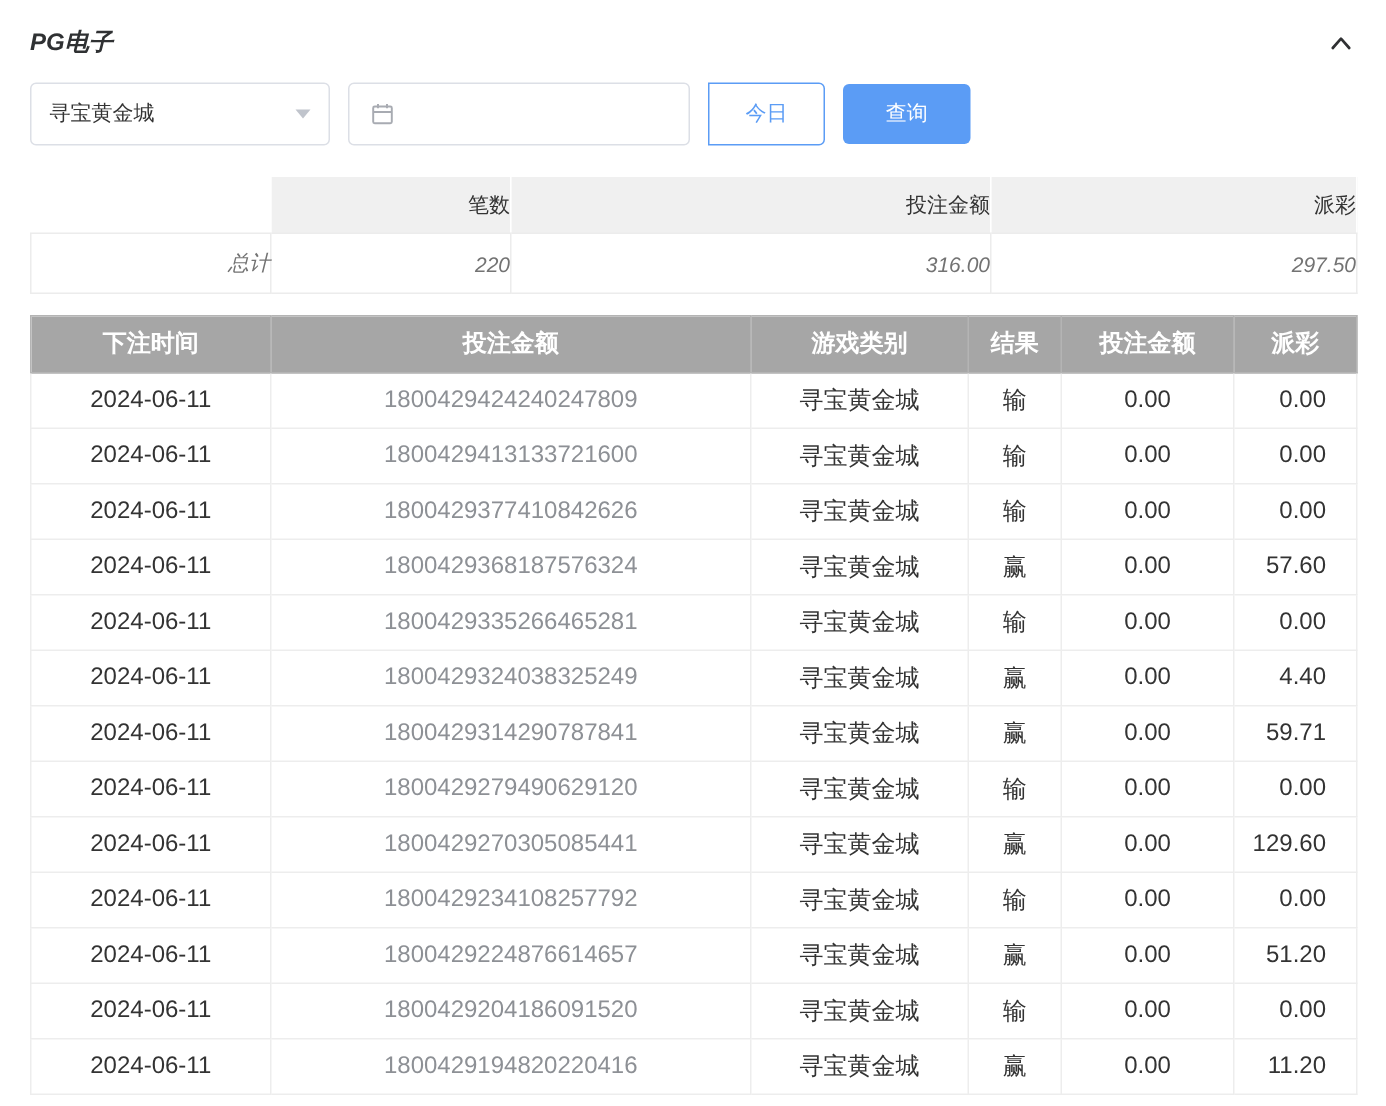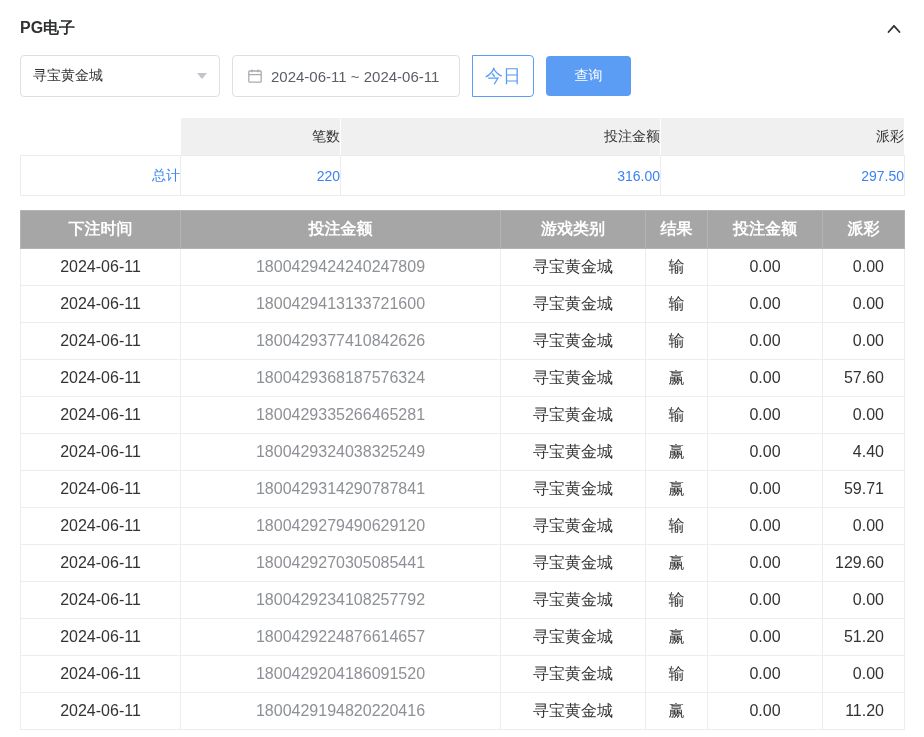--- a/index.html
+++ b/index.html
@@ -2,60 +2,60 @@
 <html style="--accent: #5b9cf5; --table-header-bg: #a6a6a6; --summary-header-bg: #f0f0f0;"><head>
 <meta charset="utf-8">
 <style>
   * { box-sizing: border-box; margin: 0; padding: 0; }
   html, body { width: 924px; height: 737px; overflow: hidden; background: #fff; }
   body { font-family: "Liberation Sans", "DejaVu Sans", sans-serif; color: #333; }
   .page { padding: 12px 20px 0 20px; }
 
   
   .title-row { display: flex; justify-content: space-between; align-items: center; padding: 6px 0 16px 0; }
-  .page-title { font-size: 16px; font-weight: bold; color: #2f3133; }
+  .page-title { font-size: 16px; font-weight: bold; color: #2f3133; font-style: italic; }
   .collapse-btn { width: 20px; height: 20px; display: flex; align-items: center; justify-content: center; cursor: pointer; }
 
   
   .controls { display: flex; align-items: center; margin-bottom: 20px; }
   .select {
     width: 200px; height: 42px; border: 1px solid #dcdfe6; border-radius: 4px;
     display: flex; align-items: center; justify-content: space-between;
     padding: 0 12px; font-size: 14px; color: #333; cursor: pointer; background: #fff;
   }
   .caret { width: 0; height: 0; border-left: 5px solid transparent; border-right: 5px solid transparent; border-top: 6px solid #c0c4cc; }
   .datepicker {
     height: 42px; border: 1px solid #dcdfe6; border-radius: 4px; background: #fff;
     display: flex; align-items: center; gap: 8px; padding: 0 14px; margin-left: 12px;
     font-size: 15px; color: #5a5e66; cursor: pointer; min-width: 228px;
   }
   .btn-group { display: flex; margin-left: 12px; }
   .qbtn {
-    width: 62px; height: 42px; background: #fff; border: 1px solid #dcdfe6;
-    color: #c0c4cc; font-size: 18px; cursor: pointer; margin-left: -1px;
+    width: 78px; height: 42px; background: #fff; border: 1px solid #dcdfe6;
+    color: #c0c4cc; font-size: 14px; cursor: pointer; margin-left: -1px;
     font-family: inherit;
   }
   .qbtn:first-child { margin-left: 0; border-radius: 4px 0 0 4px; }
   .qbtn:last-child { border-radius: 0 4px 4px 0; }
   .qbtn.active { border-color: var(--accent, #5b9cf5); color: var(--accent, #5b9cf5); position: relative; z-index: 1; }
   .btn-query {
     margin-left: 12px; width: 85px; height: 40px; border: none; border-radius: 4px;
     background: var(--accent, #5b9cf5); color: #fff; font-size: 14px; cursor: pointer;
     font-family: inherit;
   }
 
   
   table { border-collapse: collapse; table-layout: fixed; width: 884px; }
   .summary-table { font-size: 14px; margin-bottom: 14px; }
   .summary-table th, .summary-table td {
     height: 38px; text-align: right; font-weight: normal; border: 1px solid #ececec;
   }
   .summary-table thead th { background: var(--summary-header-bg, #f0f0f0); border-color: #fff #fff #ececec #fff; }
   .summary-table thead th.blank { background: #fff; }
-  .summary-table tbody td { height: 40px; color: #3b82f6; }
+  .summary-table tbody td { height: 40px; color: #737373; font-style: italic; }
 
   
   .main-table { font-size: 16px; }
   .main-table thead th {
     background: var(--table-header-bg, #a6a6a6); color: #fff; font-weight: bold;
     height: 38px; text-align: center; border: 1px solid #b4b4b4;
   }
   .main-table tbody td {
     height: 37px; text-align: center; border: 1px solid #ededed; color: #333;
     overflow: hidden; white-space: nowrap;
@@ -85,21 +85,20 @@
 
     <div class="datepicker">
       <span style="display:flex;">
         <svg width="16" height="16" viewBox="0 0 16 16">
           <rect x="1.8" y="3" width="12.4" height="11.2" rx="1" stroke="#a8abb2" stroke-width="1.3" fill="none"></rect>
           <line x1="1.8" y1="6.6" x2="14.2" y2="6.6" stroke="#a8abb2" stroke-width="1.3"></line>
           <line x1="5" y1="1.4" x2="5" y2="4.2" stroke="#a8abb2" stroke-width="1.3"></line>
           <line x1="11" y1="1.4" x2="11" y2="4.2" stroke="#a8abb2" stroke-width="1.3"></line>
         </svg>
       </span>
-      <span>2024-06-11 ~ 2024-06-11</span>
     </div>
 
     <div class="btn-group">
       <button class="qbtn active">今日</button>
     </div>
 
     <button class="btn-query">查询</button>
   </div>
 
   <table class="summary-table">

